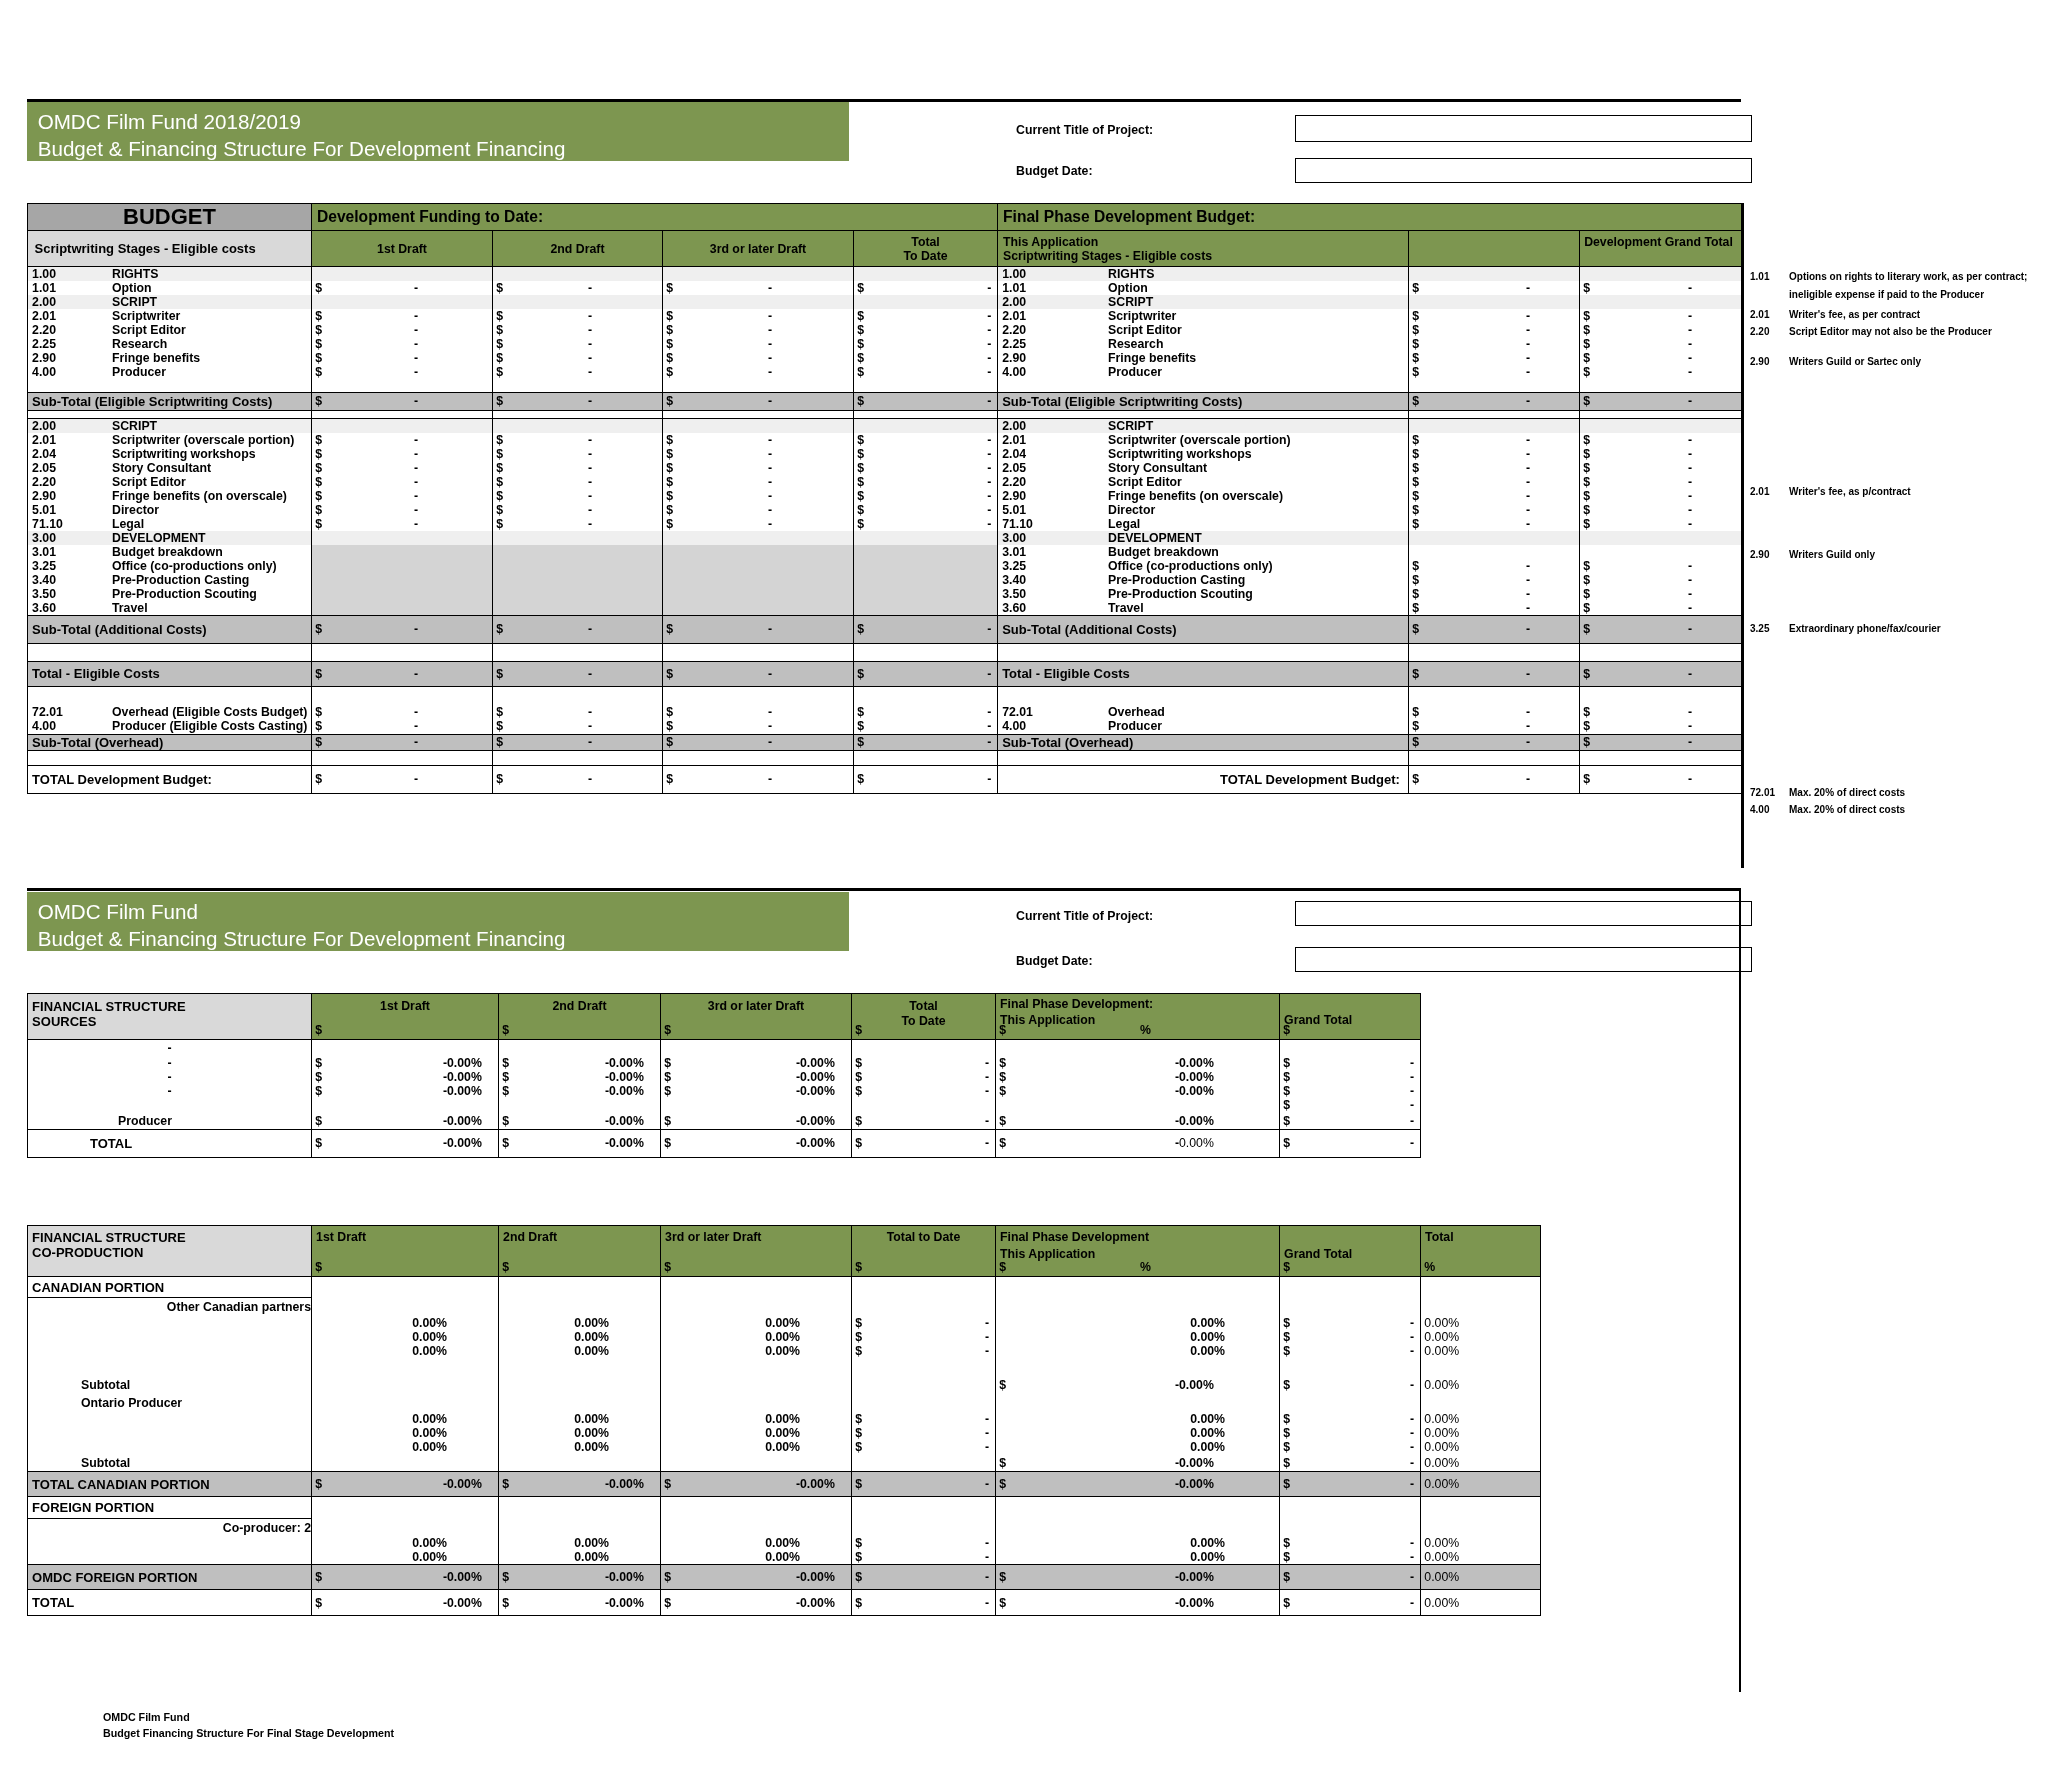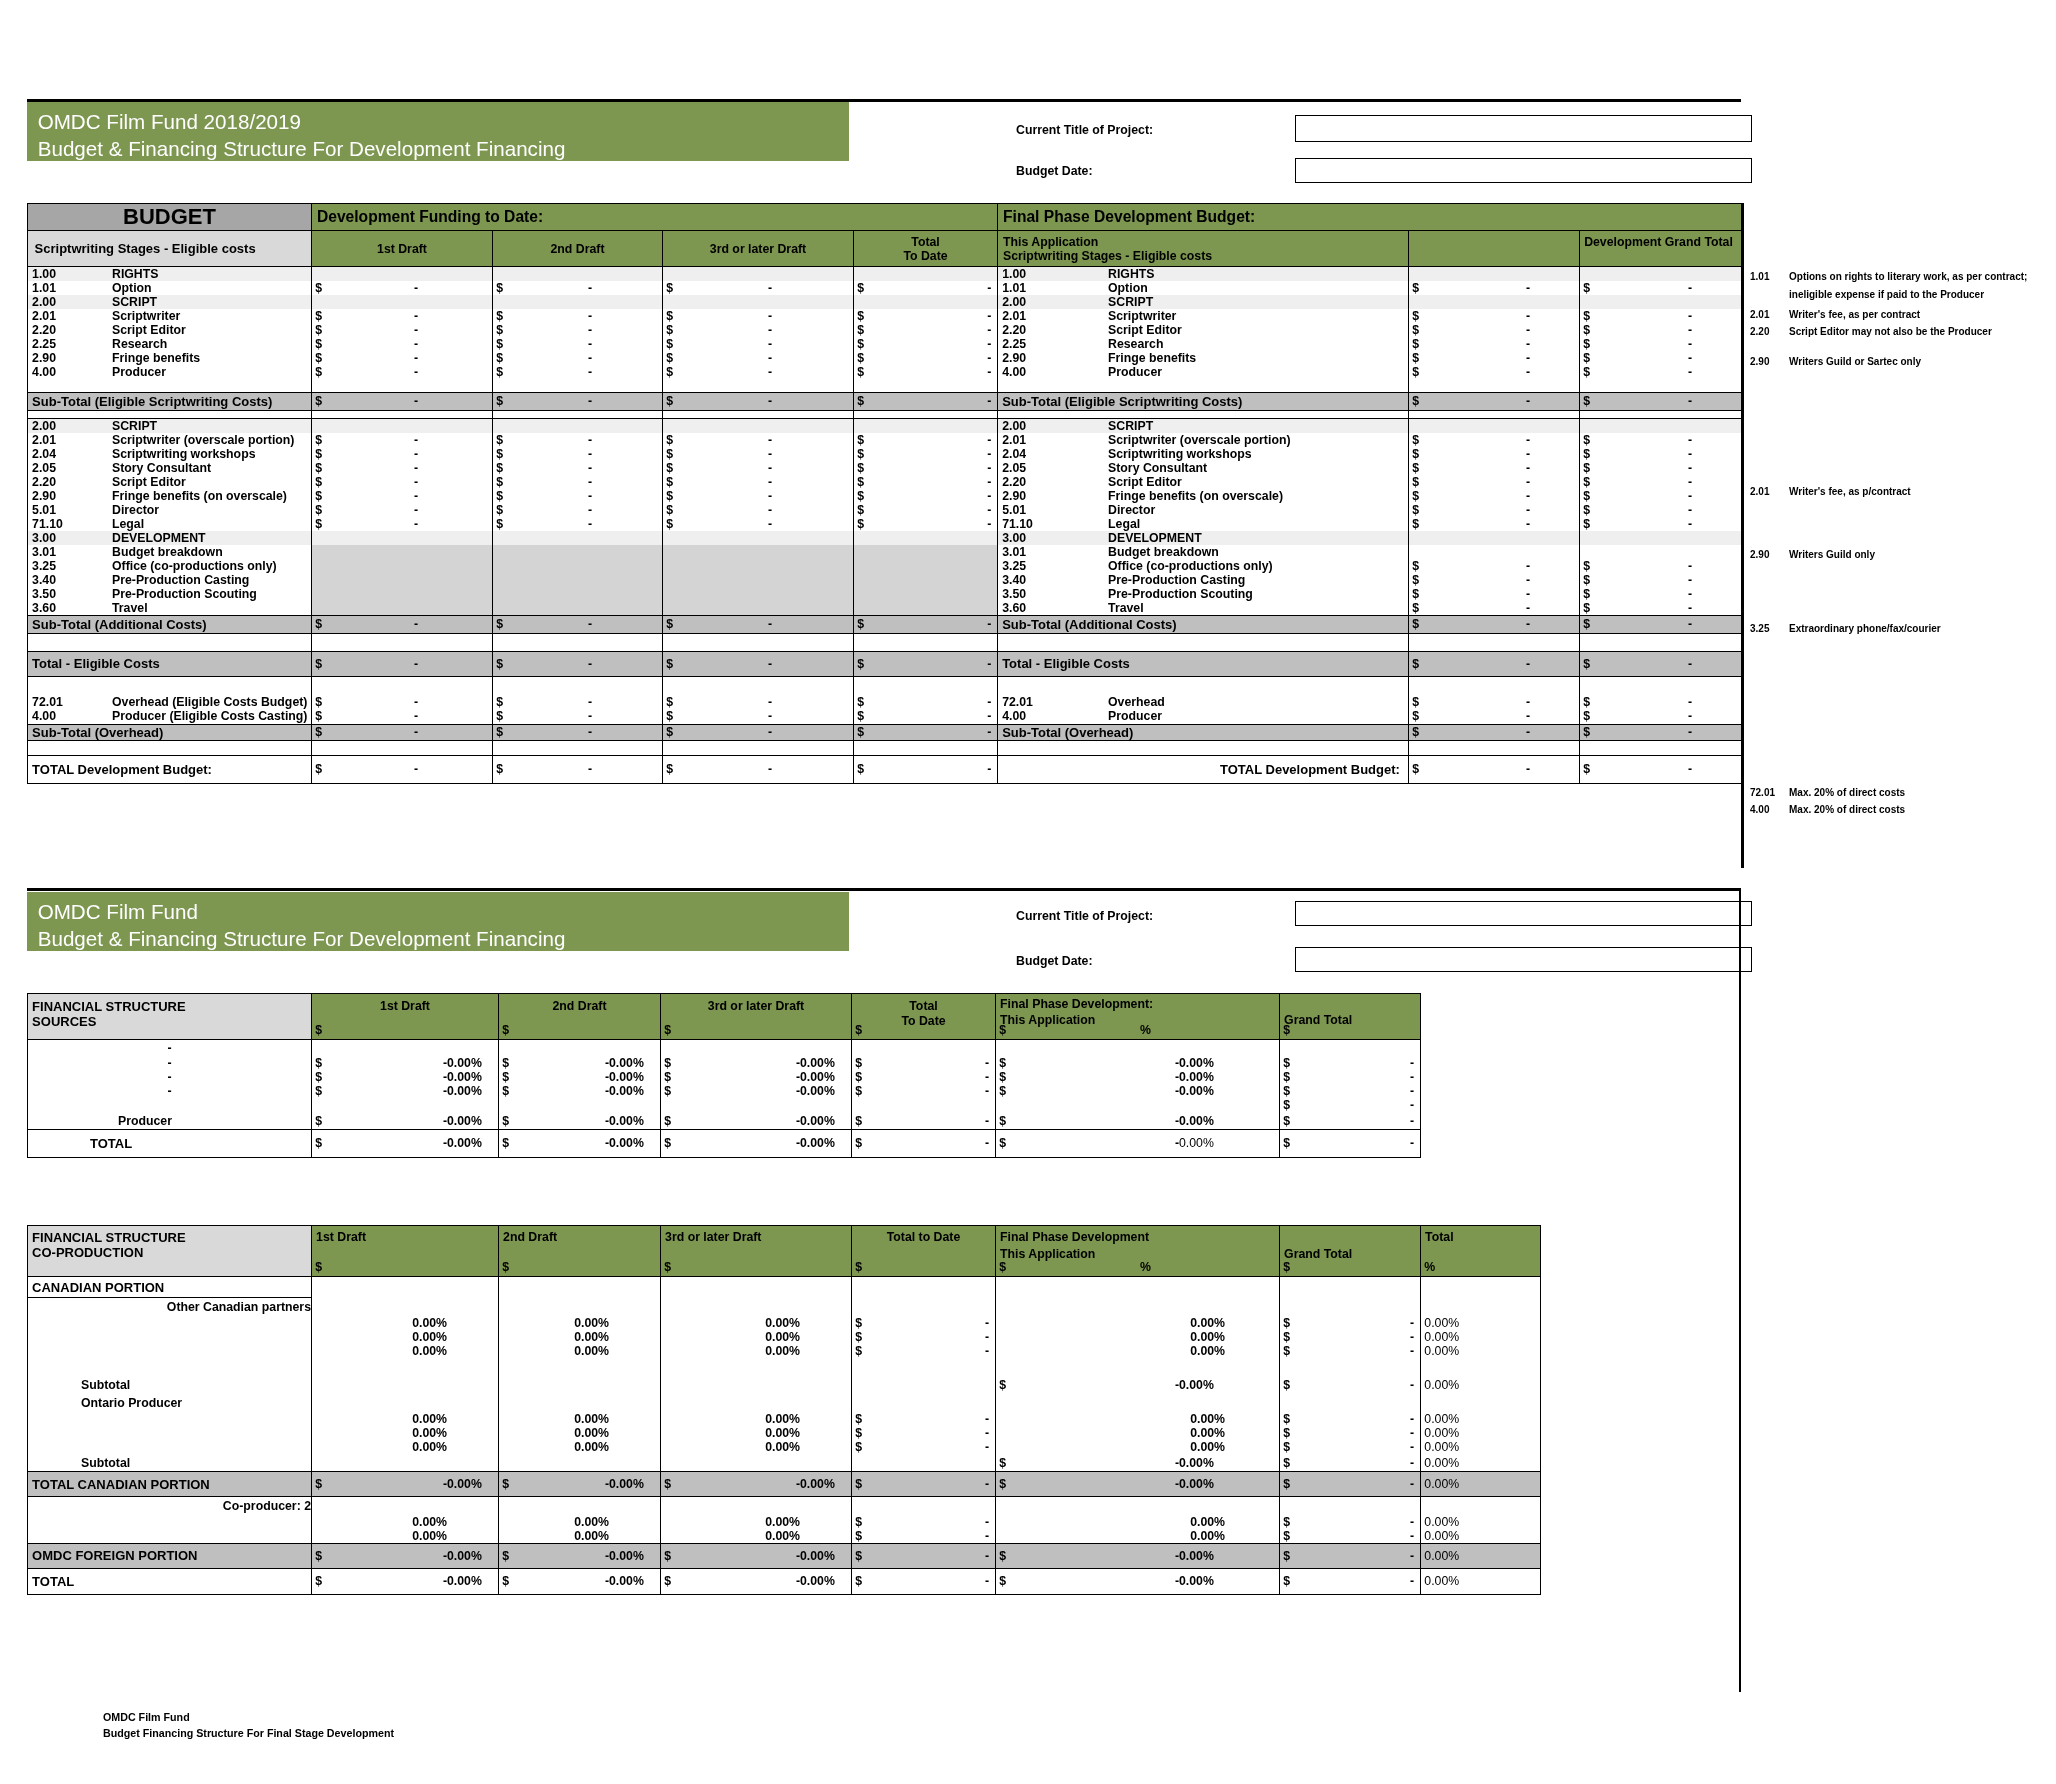--- a/index.html
+++ b/index.html
@@ -654,21 +654,21 @@
       <td class="white bl br mc f11">
             <span class="d">$</span>
             <span class="v" style="right:49px">-</span>
           </td>
       <td class="white bl br mc f11">
             <span class="d">$</span>
             <span class="v" style="right:49px">-</span>
           </td>
     </tr>
 
-    <tr style="height:18px;">
+    <tr style="height:28px;">
       <td class="gray-med bd lt f12" style="padding-left:4.1px;">Sub-Total (Additional Costs)</td>
       <td class="gray-med bd mc f11">
             <span class="d">$</span>
             <span class="v" style="right:74px">-</span>
           </td>
       <td class="gray-med bd mc f11">
             <span class="d">$</span>
             <span class="v" style="right:70px">-</span>
           </td>
       <td class="gray-med bd mc f11">
@@ -1406,20 +1406,30 @@
             <span class="v" style="right:100px">-</span>
             <span class="pct" style="right:54px;width:46px;">0.00%</span>
           </td>
       <td class="gray-med bd mc f11">
             <span class="d">$</span>
             <span class="v">-</span>
           </td>
       <td class="gray-med bd brk f11 nrm" style="padding-left:3.3px;">0.00%</td>
     </tr>
 
+    <tr style="height:21.4px;">
+      <td class="white bd lt f12" style="padding-left:4.1px;">FOREIGN PORTION</td>
+      <td class="white bl br"></td>
+          <td class="white bl br"></td>
+          <td class="white bl br"></td>
+          <td class="white bl br"></td>
+      <td class="white blk br"></td>
+          <td class="white bl br"></td>
+          <td class="white bl brk"></td>
+    </tr>
     <tr style="height:18px;">
       <td class="white bl br bt f11" style="padding-left:53px;">Co-producer: 2</td>
       <td class="white bl br"></td>
           <td class="white bl br"></td>
           <td class="white bl br"></td>
           <td class="white bl br"></td>
       <td class="white blk br"></td>
           <td class="white bl br"></td>
           <td class="white bl brk"></td>
     </tr>

